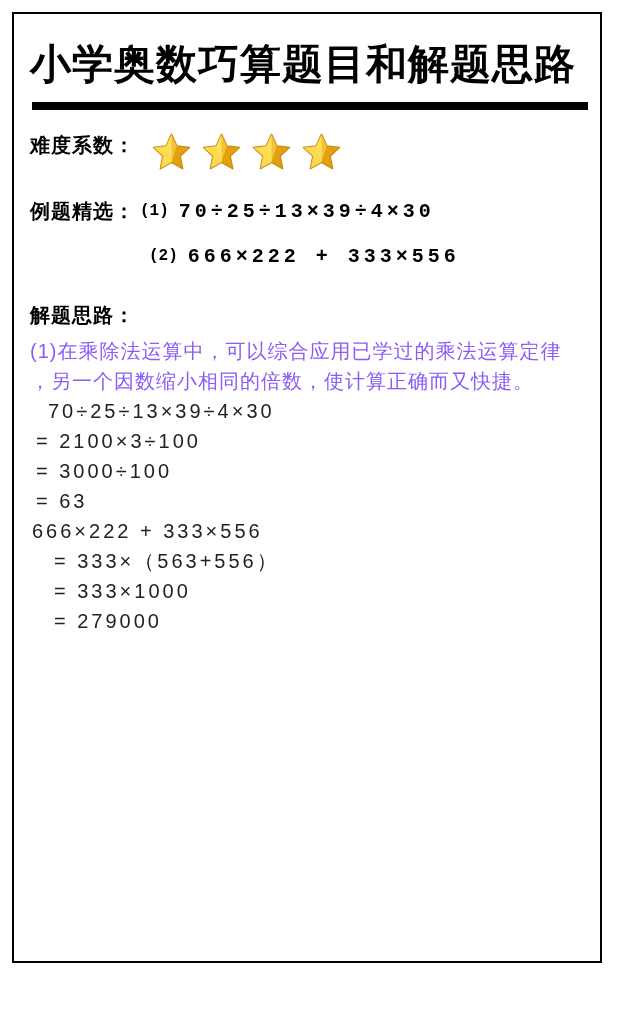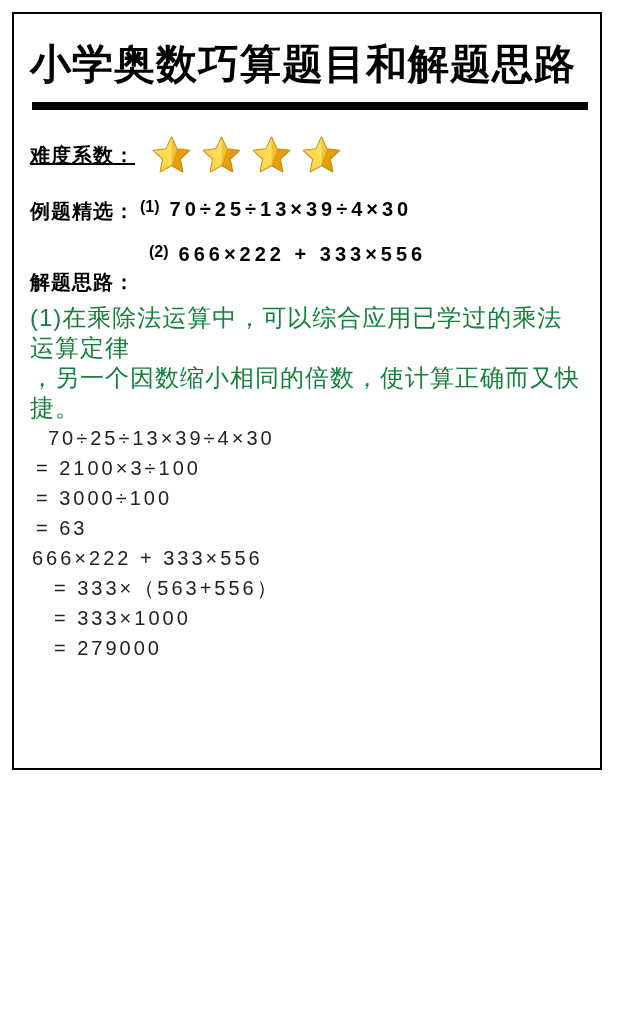--- a/index.html
+++ b/index.html
@@ -6,21 +6,21 @@
   .page{
     position:relative;
     width:620px;height:1016px;
     background:#ffffff;
     font-family:"Liberation Sans","DejaVu Sans",sans-serif;
     color:#000;
     overflow:hidden;
   }
   .frame{
     position:absolute;left:12px;top:12px;
-    width:590px;height:758px;
+    width:590px;height:951px;
     border:2px solid #000;
     box-sizing:border-box;
     padding:24px 16px 0 16px;
   }
   .title{
     margin:0;
     font-size:41px;
     line-height:52px;
     font-weight:900;
     letter-spacing:1px;
@@ -33,62 +33,62 @@
     background:#000;
   }
   .label{
     font-size:20px;
     font-weight:bold;
     letter-spacing:1px;
   }
   .difficulty{
     margin-top:22px;
     display:flex;
-    align-items:center;
+    align-items:flex-start;
     height:46px;
-    text-decoration:underline;
   }
   .stars{
     margin-left:16px;
     display:flex;
     align-items:center;
     gap:9px;
   }
   .star{width:41px;height:41px;display:block;}
   .examples{margin-top:20px;}
   .ex-row{
     display:flex;
-    align-items:flex-start;
+    align-items:center;
     height:26px;
+    font-family:Liberation Mono, monospace;
   }
   .ex-row2{
     margin-top:19px;
     padding-left:114px;
   }
   .num{
     font-size:16px;
     font-weight:bold;
     margin-left:5px;
     letter-spacing:0;
     flex:none;
   }
   .expr{
     font-size:20px;
     font-weight:bold;
     letter-spacing:4px;
     margin-left:10px;
     white-space:nowrap;
   }
-  .sol-label{height:26px;}
+  .sol-label{margin-top:33px;height:26px;}
   .para{
     margin-top:8px;
-    font-size:24px;
+    font-size:20px;
     line-height:30px;
     letter-spacing:1px;
-    color:#15803d;
+    color:#8b5cf6;
   }
   .para2{margin-top:30px;}
   .steps div{
     font-size:20px;
     line-height:30px;
     letter-spacing:3px;
     color:#222;
     white-space:nowrap;
   }
   .st-indent1{padding-left:18px;}

